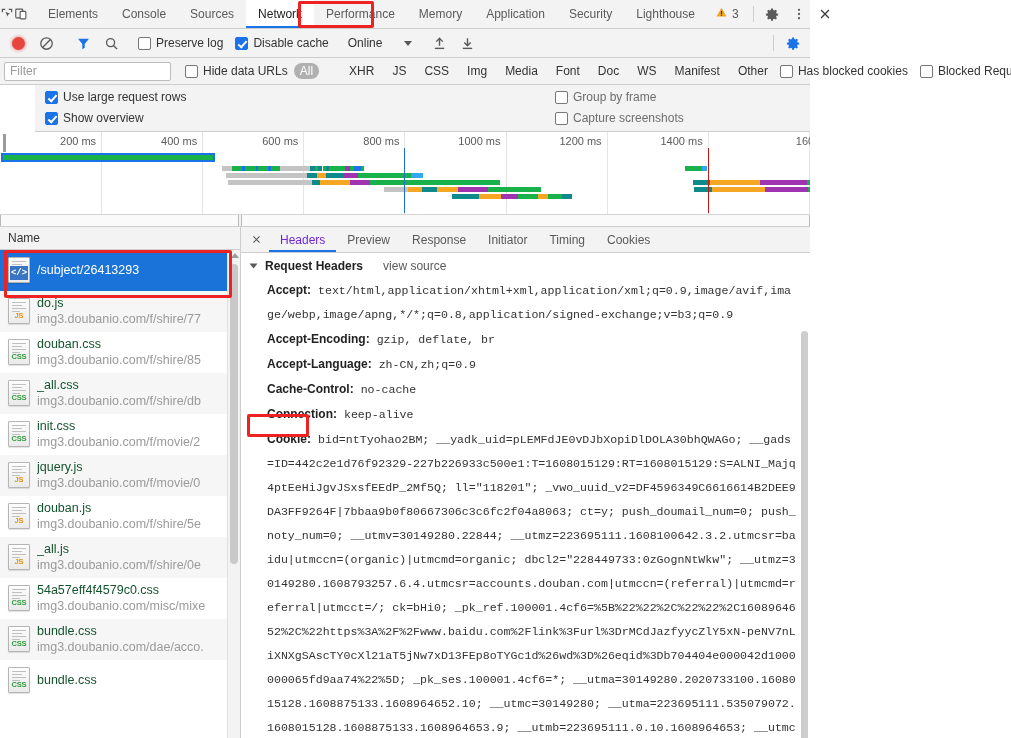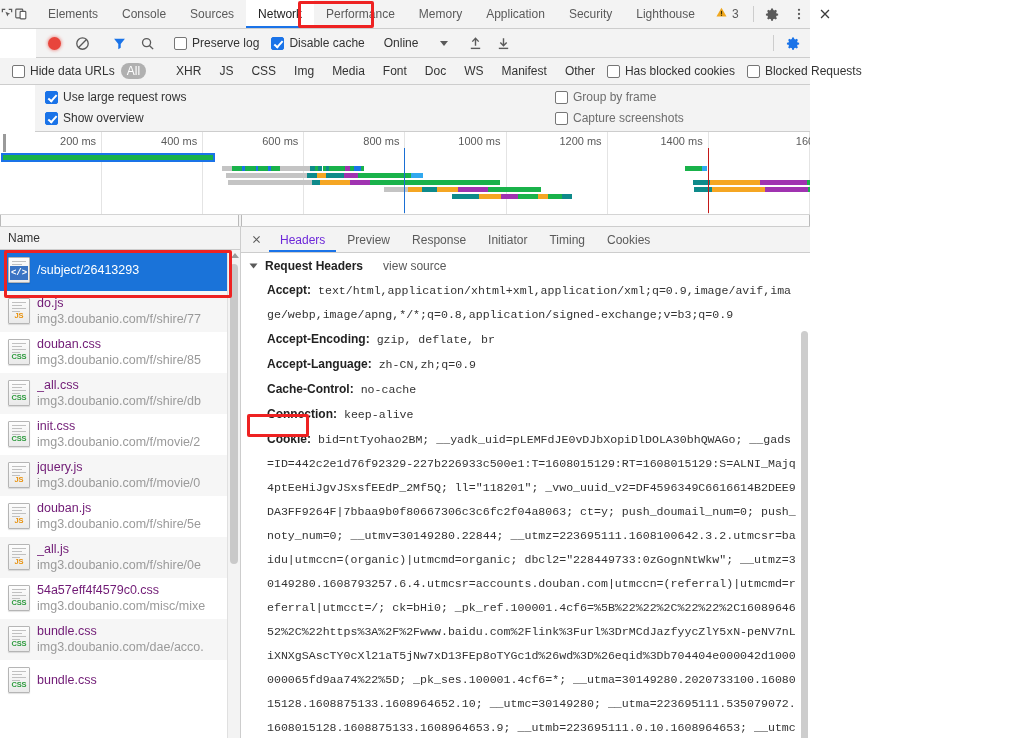--- a/index.html
+++ b/index.html
@@ -56,21 +56,20 @@
     z-index: 40;
   }
 
   
   .nettoolbar {
     height: 29px; min-height: 29px;
     background: #f3f3f3;
     border-bottom: 1px solid #cdcdcd;
     display: flex; align-items: center;
     padding: 0 4px;
-    margin-left: 36px;
   }
   .record-dot {
     width: 13px; height: 13px; border-radius: 50%;
     background: #e8453c;
     box-shadow: 0 0 3px 1px rgba(232,69,60,0.45);
   }
   .tool-slot { width: 28px; height: 26px; display: flex; align-items: center; justify-content: center; cursor: pointer;}
   .chk {
     width: 13px; height: 13px; border: 1px solid #767676; border-radius: 2px;
     background: #fff; display: inline-block; vertical-align: middle;
@@ -171,21 +170,21 @@
   .row {
     height: 41px; display: flex; align-items: center; gap: 7px;
     padding: 0 4px 0 8px; cursor: pointer;
     border-bottom: 1px solid transparent;
   }
   .row.alt { background: #f6f6f6; }
   .row.selected { background: #1a73d9; }
   .row.selected .rname, .row.selected .rurl { color: #fff; }
   .rtext { min-width: 0; flex: 1 1 auto; line-height: 16px; }
   .rname {
-    font-size: 12.5px; color: #701a75; white-space: nowrap; overflow: hidden;
+    font-size: 12.5px; color: #14532d; white-space: nowrap; overflow: hidden;
   }
   .rurl {
     font-size: 12.5px; color: #9a9a9a; white-space: nowrap; overflow: hidden;
   }
   
   .ficon {
     width: 22px; height: 26px; flex: 0 0 auto; position: relative;
     background: linear-gradient(#fdfdfd,#eaeaea);
     border: 1px solid #b5b5b5; border-radius: 1px;
     box-shadow: 0 1px 1px rgba(0,0,0,0.12);
@@ -414,20 +413,21 @@
       <div class="icon-btn">
         <svg width="15" height="15" viewBox="0 0 16 16">
             <path fill="#1a73e8" d="M8 5.2A2.8 2.8 0 108 10.8 2.8 2.8 0 008 5.2zm0 4.3a1.5 1.5 0 110-3 1.5 1.5 0 010 3z"></path>
             <path fill="#1a73e8" d="M14 9.1v-2l-1.7-.3a4.6 4.6 0 00-.5-1.2l1-1.4-1.4-1.4-1.4 1a4.6 4.6 0 00-1.2-.5L8.5 1.6h-2L6.2 3.3a4.6 4.6 0 00-1.2.5l-1.4-1L2.2 4.2l1 1.4a4.6 4.6 0 00-.5 1.2L1 7.1v2l1.7.3c.1.4.3.8.5 1.2l-1 1.4 1.4 1.4 1.4-1c.4.2.8.4 1.2.5l.3 1.7h2l.3-1.7c.4-.1.8-.3 1.2-.5l1.4 1 1.4-1.4-1-1.4c.2-.4.4-.8.5-1.2L14 9.1z"></path>
           </svg>
       </div>
     </div>
   </div>
 
   <div class="filterbar">
+    <input class="filter-input" value="" placeholder="Filter" style="">
     <label class="chklabel" style="margin-left:8px;">
       <span class="chk"></span>
       <span>Hide data URLs</span>
     </label>
 
     <span class="ftype active">All</span>
     <span class="vsep"></span>
     <span class="ftype">XHR</span>
     <span class="ftype">JS</span>
     <span class="ftype">CSS</span>

